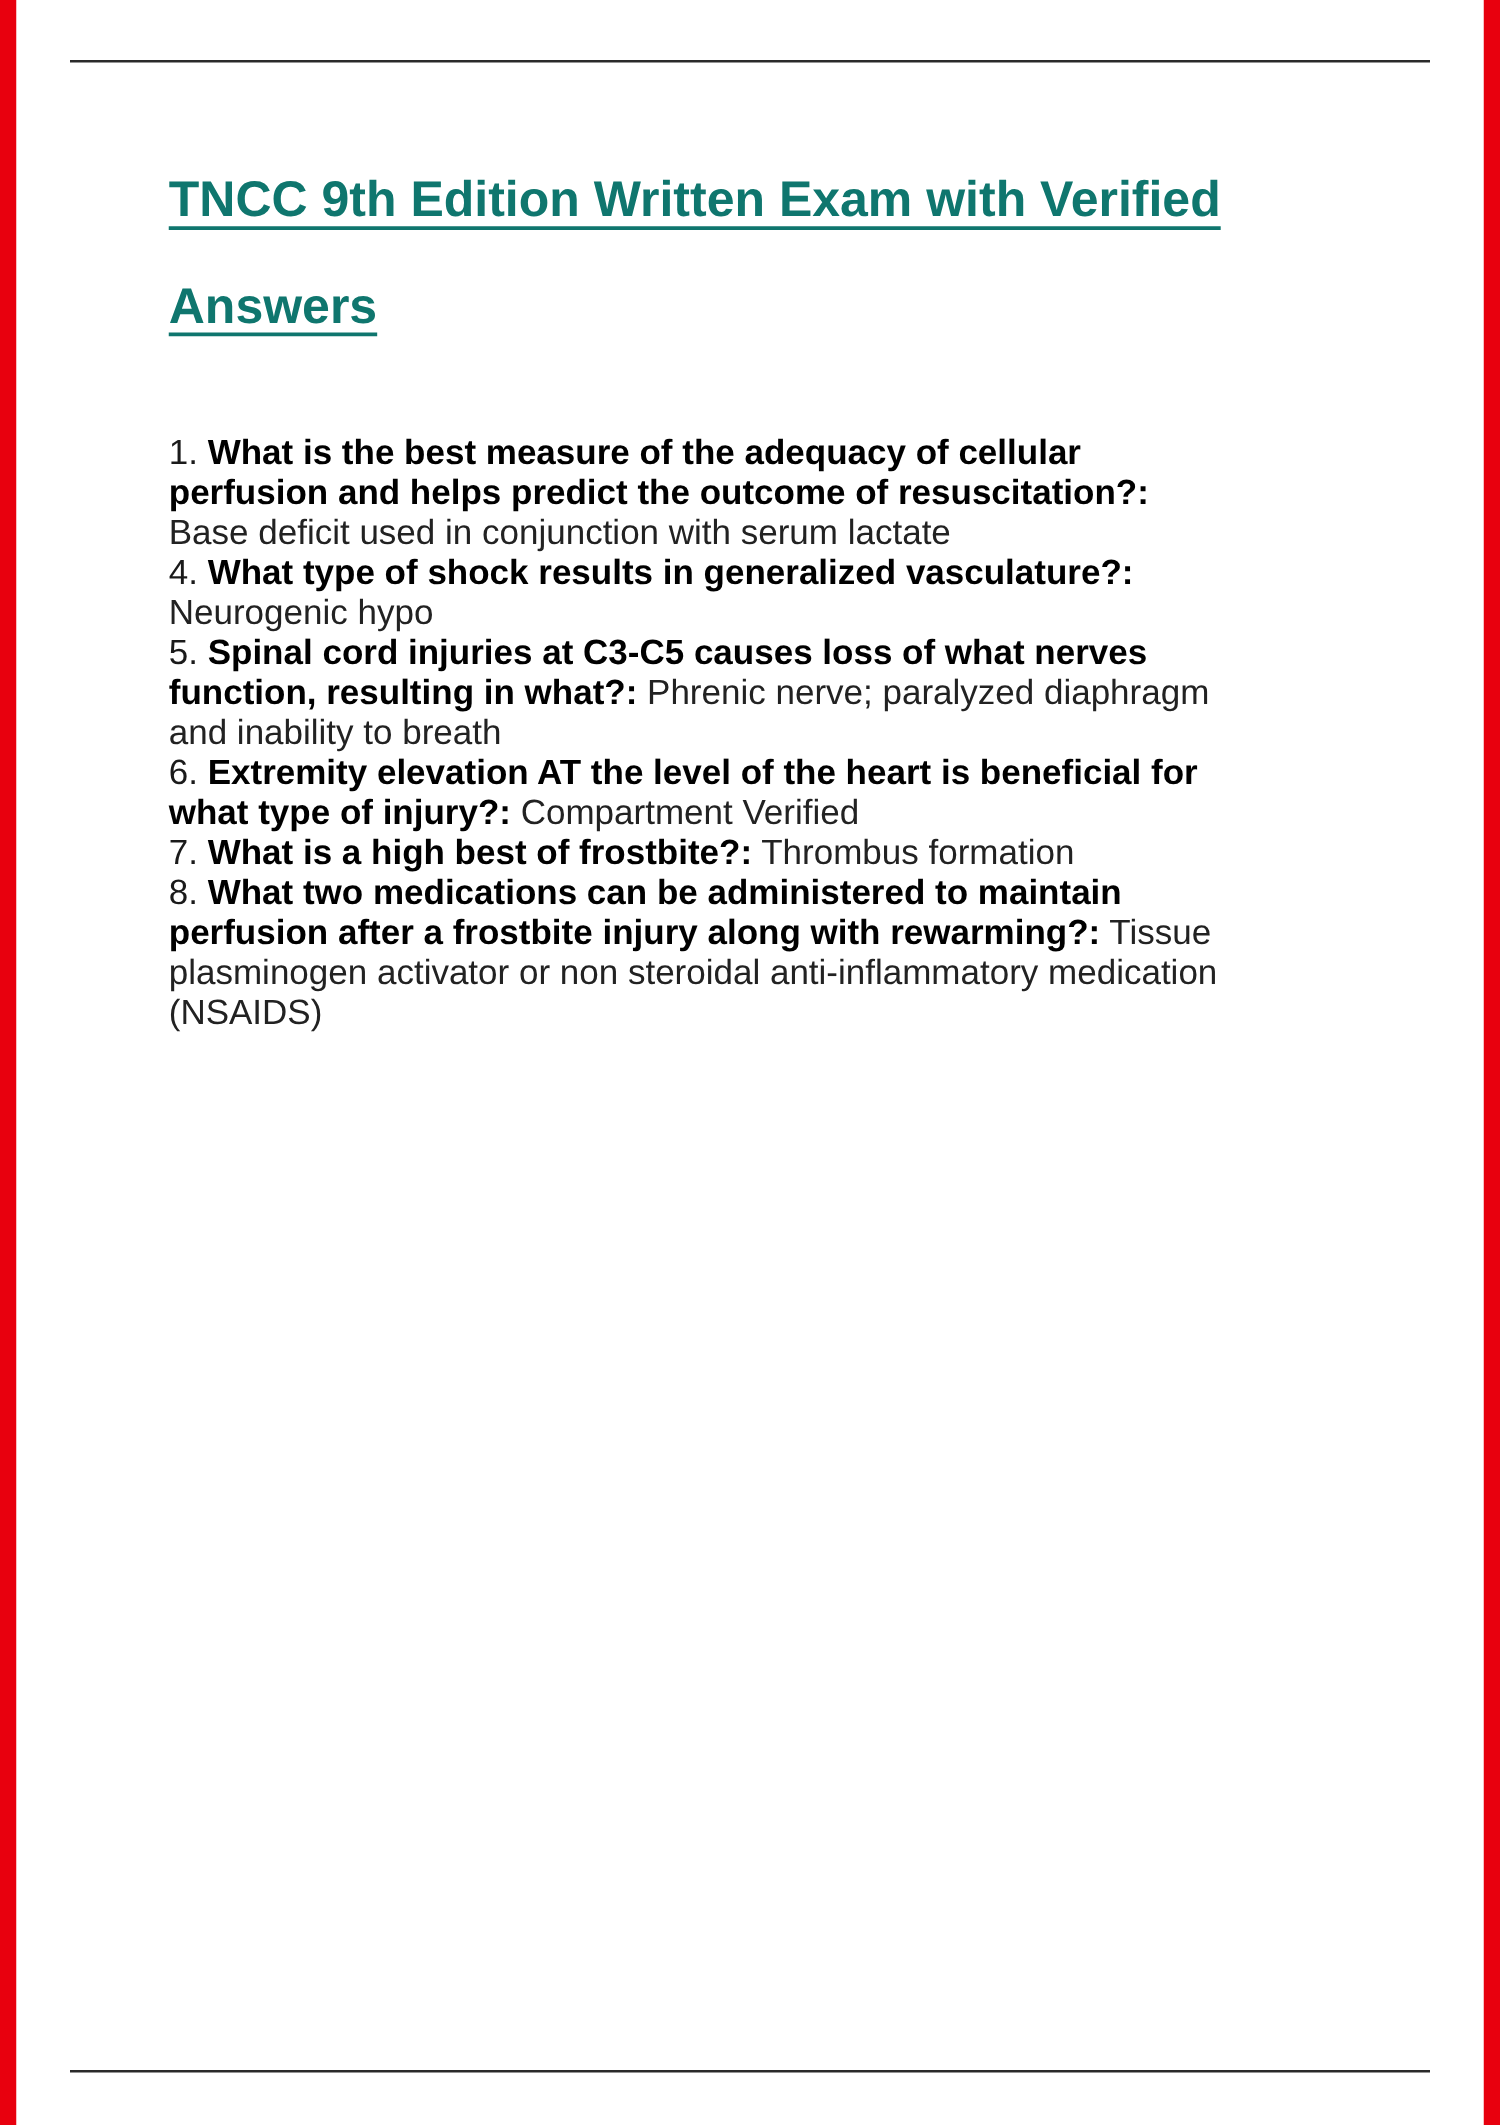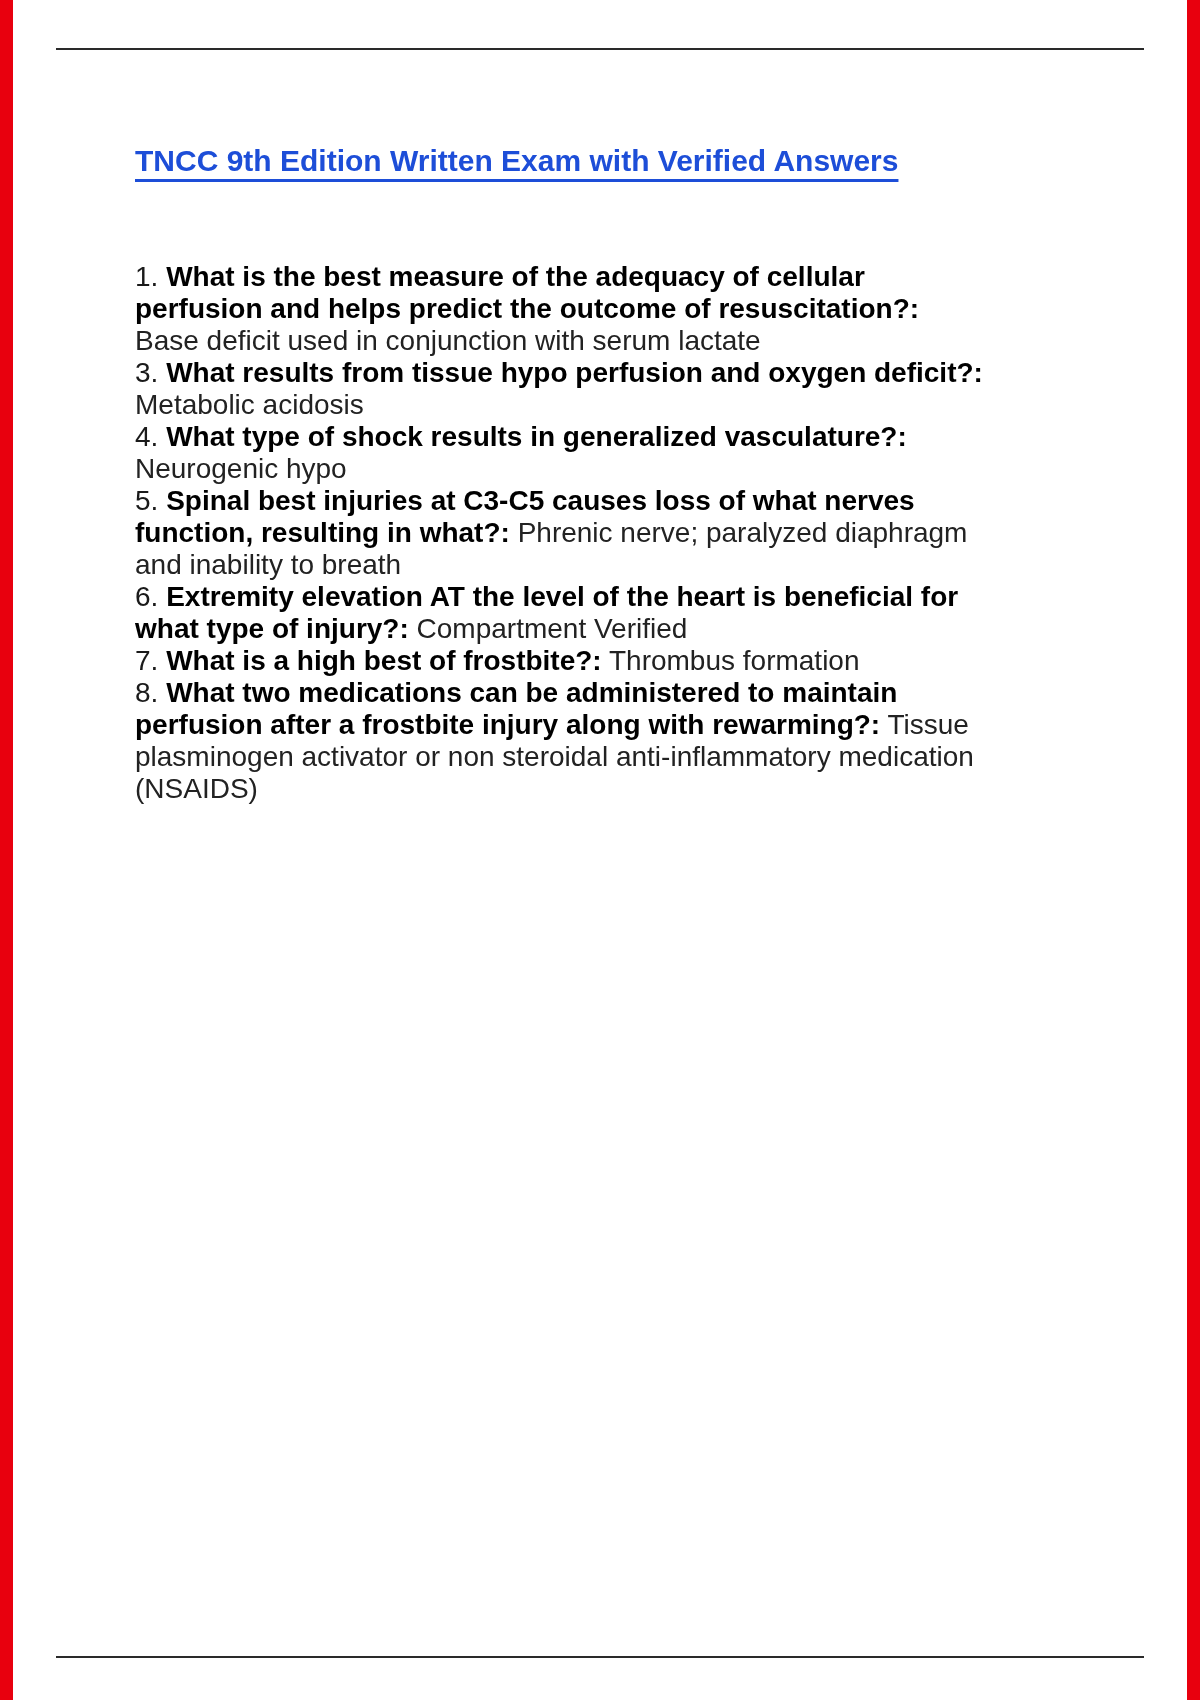--- a/index.html
+++ b/index.html
@@ -32,24 +32,24 @@
   }
   .rule.top    { top: 48px; }
   .rule.bottom { top: 1656px; }
   .content {
     position: absolute;
     left: 135px;
     top: 118px;
     width: 850px;
   }
   h1.title {
-    font-size: 30px;
+    font-size: 40px;
     line-height: 85px;
     font-weight: 700;
-    color: #1d4ed8;
+    color: #0f766e;
     text-decoration: underline;
     text-decoration-thickness: 3px;
     text-underline-offset: 8px;
     margin-bottom: 58px;
   }
   .qa-list {
     font-size: 28px;
     line-height: 32px;
   }
   .qa-item { margin: 0; }
@@ -69,32 +69,27 @@
   <div class="content">
     <h1 class="title">TNCC 9th Edition Written Exam with Verified Answers</h1>
 
     <div class="qa-list">
       <p class="qa-item">
         <span class="qa-num">1.</span>
         <span class="qa-question">What is the best measure of the adequacy of cellular perfusion and helps predict the outcome of resuscitation?:</span>
         <span class="qa-answer">Base deficit used in conjunction with serum lactate</span>
       </p>
       <p class="qa-item">
-        <span class="qa-num">3.</span>
-        <span class="qa-question">What results from tissue hypo perfusion and oxygen deficit?:</span>
-        <span class="qa-answer">Metabolic acidosis</span>
-      </p>
-      <p class="qa-item">
         <span class="qa-num">4.</span>
         <span class="qa-question">What type of shock results in generalized vasculature?:</span>
         <span class="qa-answer">Neurogenic hypo</span>
       </p>
       <p class="qa-item">
         <span class="qa-num">5.</span>
-        <span class="qa-question">Spinal best injuries at C3-C5 causes loss of what nerves function, resulting in what?:</span>
+        <span class="qa-question">Spinal cord injuries at C3-C5 causes loss of what nerves function, resulting in what?:</span>
         <span class="qa-answer">Phrenic nerve; paralyzed diaphragm and inability to breath</span>
       </p>
       <p class="qa-item">
         <span class="qa-num">6.</span>
         <span class="qa-question">Extremity elevation AT the level of the heart is beneficial for what type of injury?:</span>
         <span class="qa-answer">Compartment Verified</span>
       </p>
       <p class="qa-item">
         <span class="qa-num">7.</span>
         <span class="qa-question">What is a high best of frostbite?:</span>

